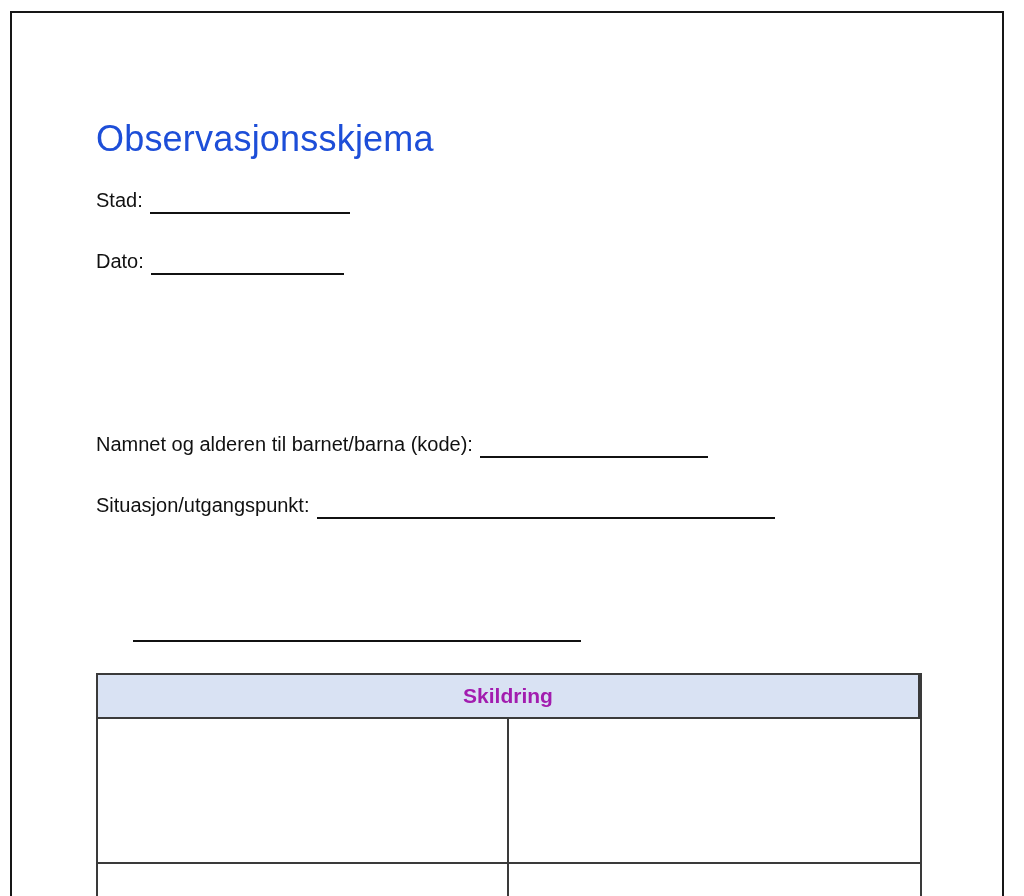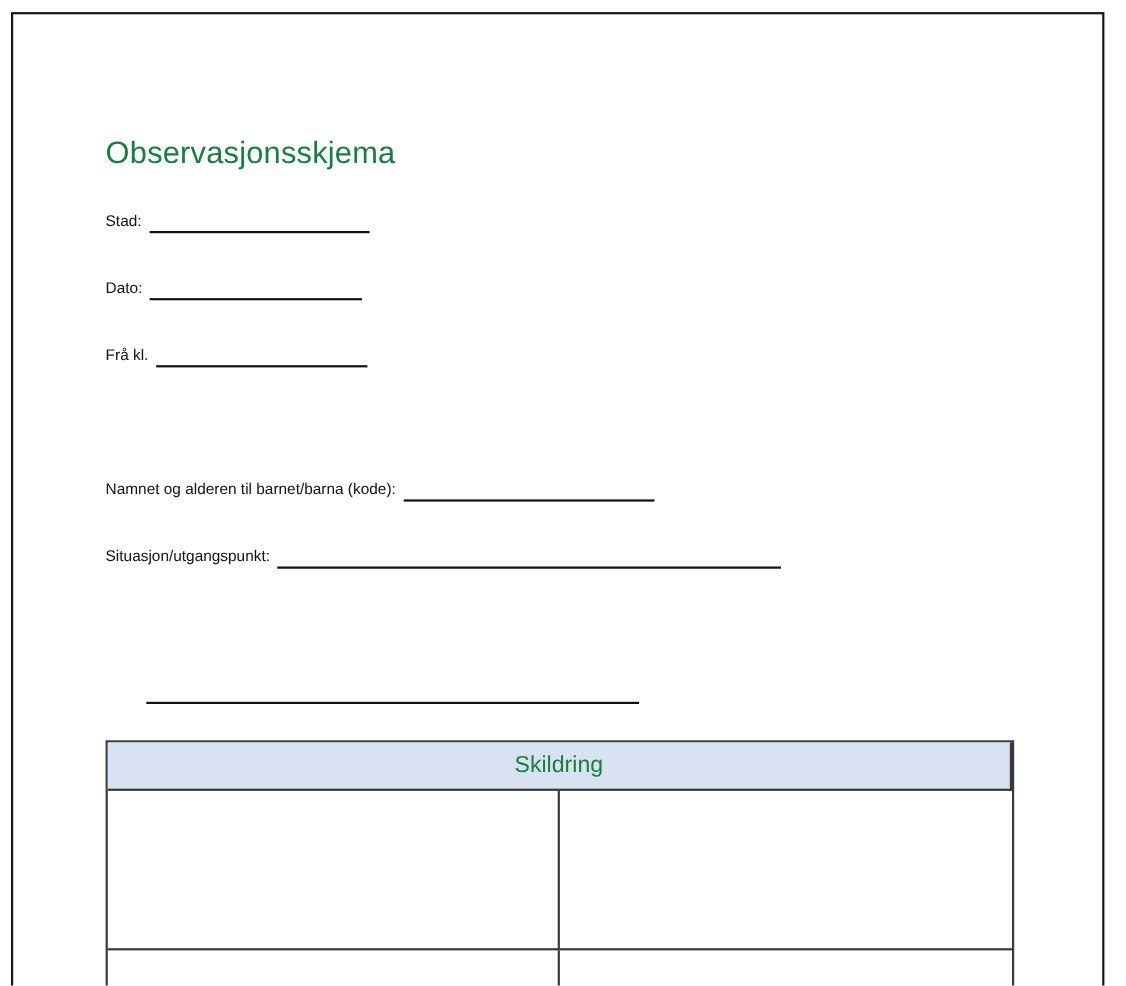--- a/index.html
+++ b/index.html
@@ -25,30 +25,30 @@
     width: 994px;
     height: 960px; 
     border: 2px solid #161616;
     box-sizing: border-box;
     background: #ffffff;
   }
   .doc-title {
     position: absolute;
     left: 96px;
     top: 122px;
-    font-size: 28px;
+    font-size: 36px;
     line-height: 34px;
-    color: #15803d;
+    color: #1d4ed8;
     letter-spacing: 0.2px;
     white-space: nowrap;
   }
   .field {
     position: absolute;
     left: 96px;
-    font-size: 14px;
+    font-size: 20px;
     line-height: 28px;
     color: #111111;
     white-space: nowrap;
   }
   .blank-line {
     display: inline-block;
     height: 24px;
     border-bottom: 2px solid #111111;
     vertical-align: -7px;
     margin-left: 7px;
@@ -63,27 +63,27 @@
     box-sizing: border-box;
     background: #ffffff;
   }
   .t-row {
     display: flex;
     width: 100%;
   }
   .t-head .t-cell {
     background: #D9E2F3;
     height: 44px;
-    font-weight: normal;
+    font-weight: bold;
     font-size: 21px;
     display: flex;
     align-items: center;
     justify-content: center;
     border-bottom: 2px solid #3a3a3a;
-    color: #15803d;
+    color: #a21caf;
   }
   .t-cell {
     flex: 1 1 50%;
     box-sizing: border-box;
   }
   .t-cell.first {
     border-right: 2px solid #3a3a3a;
   }
   .t-body1 .t-cell {
     height: 145px;
@@ -103,23 +103,20 @@
   <h1 class="doc-title" style="margin:0; font-weight:400;">Observasjonsskjema</h1>
 
   <div class="field" style="top:186px">
     <span>Stad:</span><span class="blank-line" style="width:200px"></span>
   </div>
 
   <div class="field" style="top:247px">
     <span>Dato:</span><span class="blank-line" style="width:193px"></span>
   </div>
 
-  <div class="field" style="top:308px">
-    <span>Frå kl.</span><span class="blank-line" style="width:192px"></span>
-  </div>
 
 
   <div class="field" style="top:430px">
     <span>Namnet og alderen til barnet/barna (kode):</span><span class="blank-line" style="width:228px"></span>
   </div>
 
   <div class="field" style="top:491px">
     <span>Situasjon/utgangspunkt:</span><span class="blank-line" style="width:458px"></span>
   </div>
 

